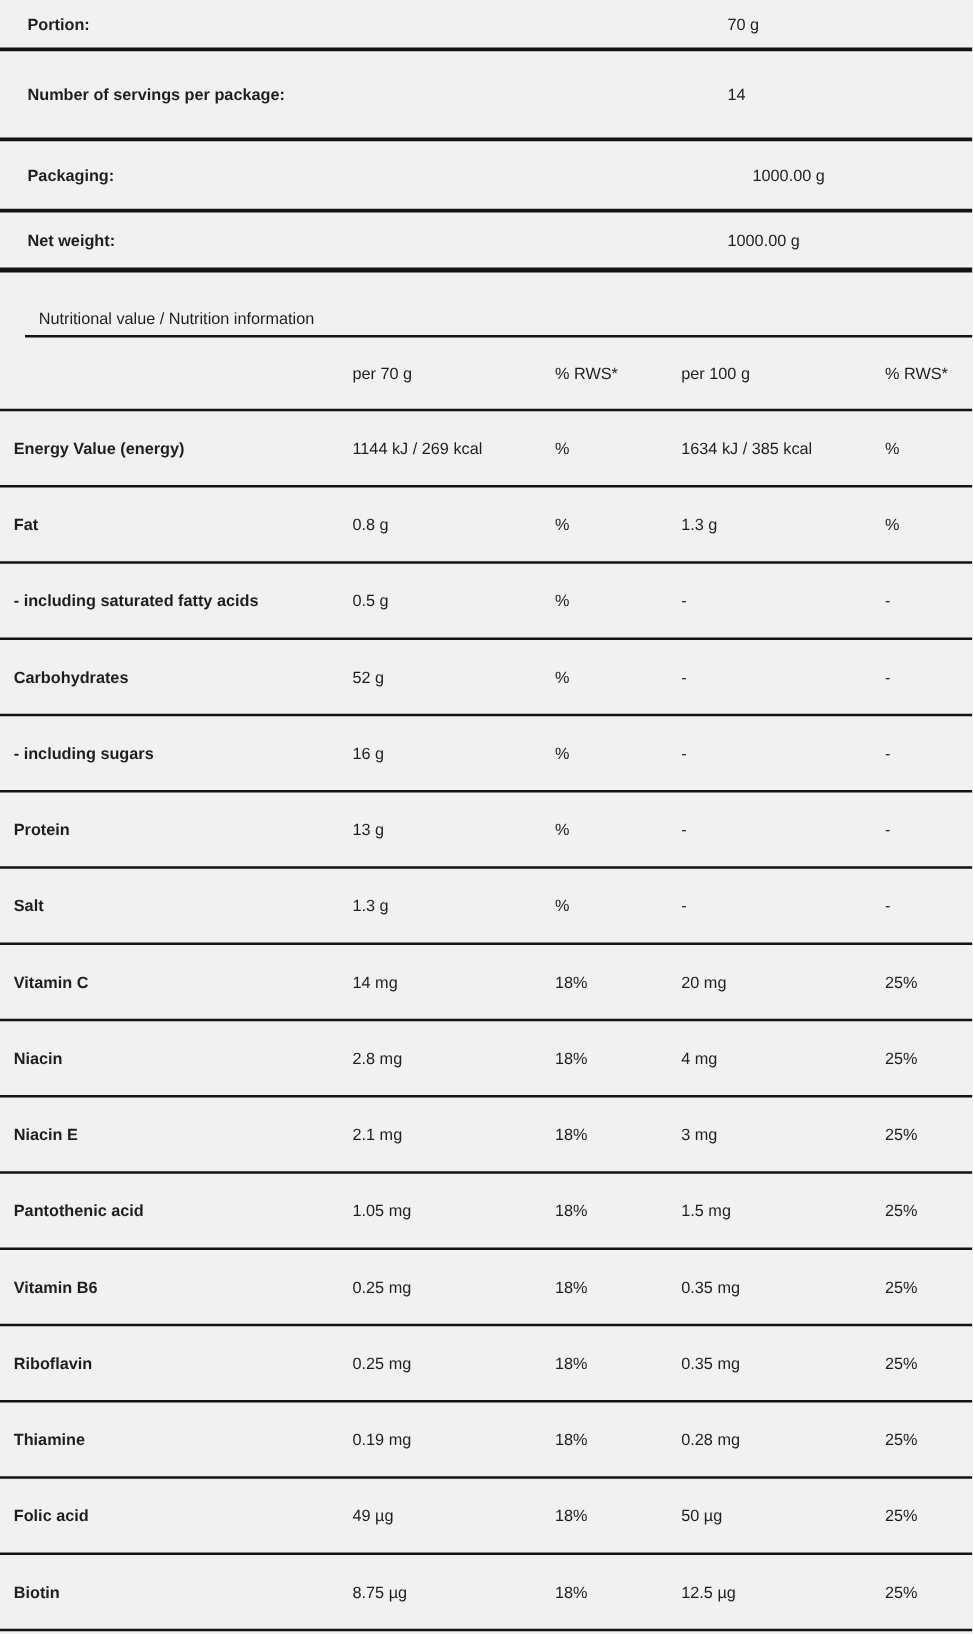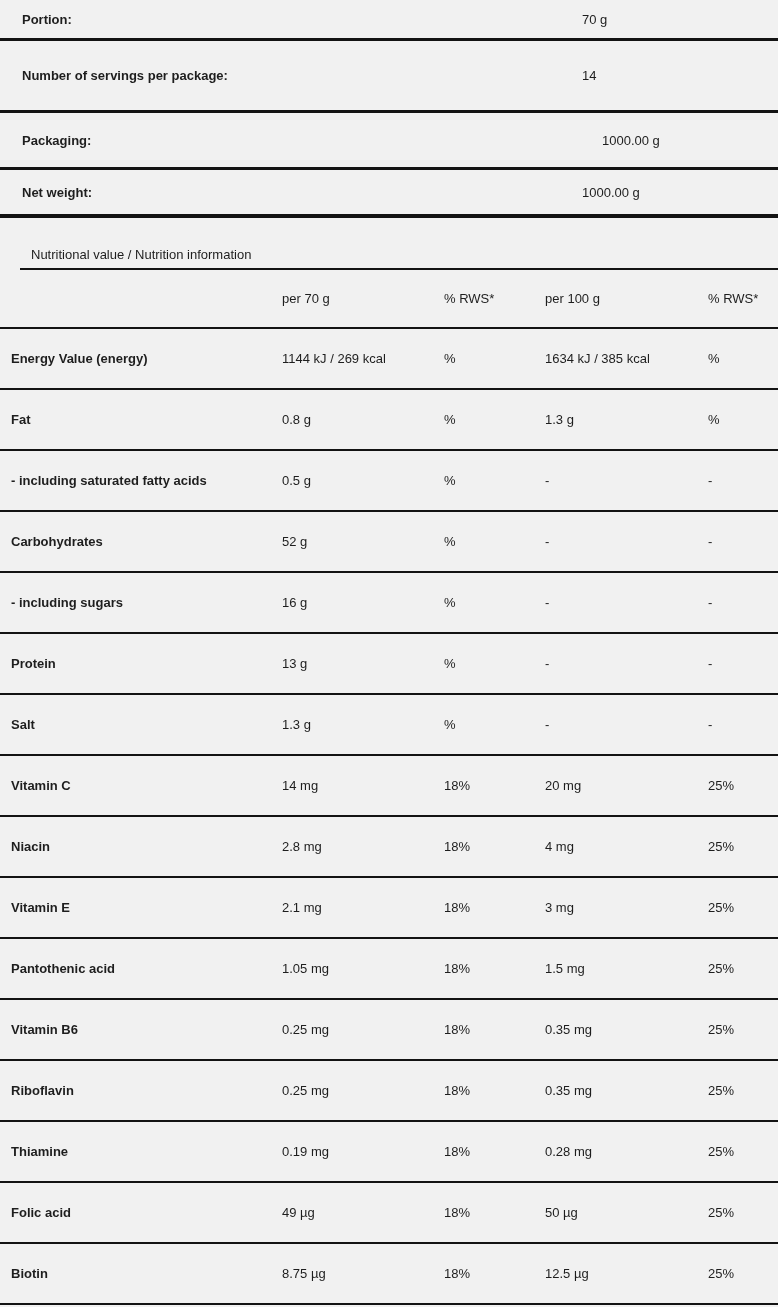--- a/index.html
+++ b/index.html
@@ -156,21 +156,21 @@
           <div class="c4">25%</div>
         </div>
         <div class="nrow">
           <div class="c0">Niacin</div>
           <div class="c1">2.8 mg</div>
           <div class="c2">18%</div>
           <div class="c3">4 mg</div>
           <div class="c4">25%</div>
         </div>
         <div class="nrow">
-          <div class="c0">Vitamin E</div>
+          <div class="c0">Niacin E</div>
           <div class="c1">2.1 mg</div>
           <div class="c2">18%</div>
           <div class="c3">3 mg</div>
           <div class="c4">25%</div>
         </div>
         <div class="nrow">
           <div class="c0">Pantothenic acid</div>
           <div class="c1">1.05 mg</div>
           <div class="c2">18%</div>
           <div class="c3">1.5 mg</div>

